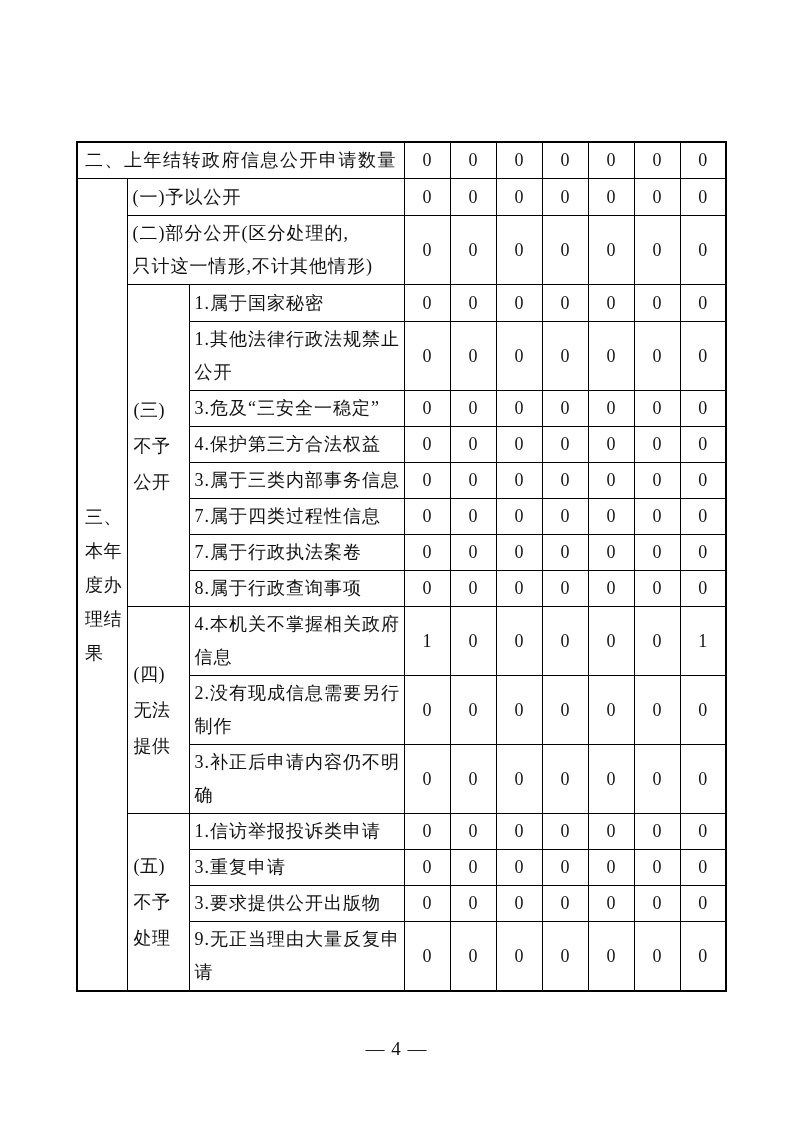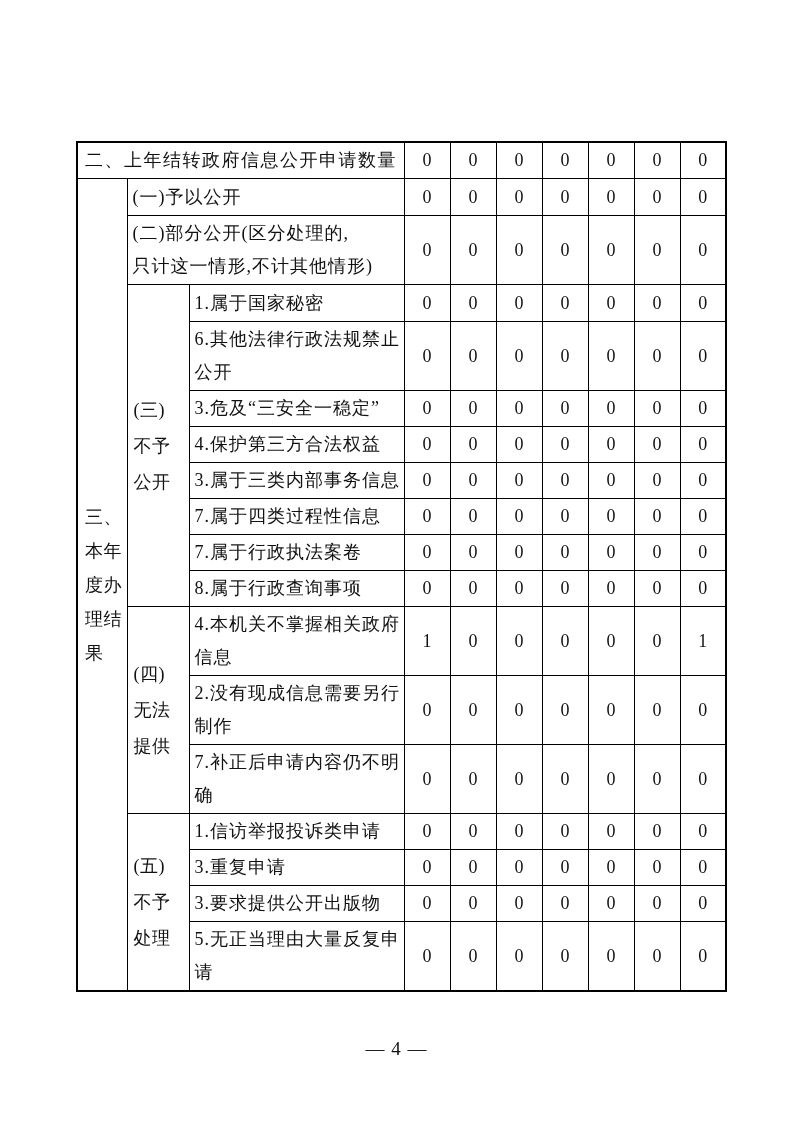--- a/index.html
+++ b/index.html
@@ -130,21 +130,21 @@
     <td class="lbl">1.属于国家秘密</td>
     <td class="v">0</td>
     <td class="v">0</td>
     <td class="v">0</td>
     <td class="v">0</td>
     <td class="v">0</td>
     <td class="v">0</td>
     <td class="v">0</td>
   </tr>
   <tr style="height:65px">
-    <td class="lbl">6.其他法律行政法规禁止
+    <td class="lbl">1.其他法律行政法规禁止
 公开</td>
     <td class="v">0</td>
     <td class="v">0</td>
     <td class="v">0</td>
     <td class="v">0</td>
     <td class="v">0</td>
     <td class="v">0</td>
     <td class="v">0</td>
   </tr>
   <tr style="height:36px">
@@ -227,21 +227,21 @@
 制作</td>
     <td class="v">0</td>
     <td class="v">0</td>
     <td class="v">0</td>
     <td class="v">0</td>
     <td class="v">0</td>
     <td class="v">0</td>
     <td class="v">0</td>
   </tr>
   <tr style="height:68px">
-    <td class="lbl">7.补正后申请内容仍不明
+    <td class="lbl">3.补正后申请内容仍不明
 确</td>
     <td class="v">0</td>
     <td class="v">0</td>
     <td class="v">0</td>
     <td class="v">0</td>
     <td class="v">0</td>
     <td class="v">0</td>
     <td class="v">0</td>
   </tr>
 
@@ -272,21 +272,21 @@
     <td class="lbl">3.要求提供公开出版物</td>
     <td class="v">0</td>
     <td class="v">0</td>
     <td class="v">0</td>
     <td class="v">0</td>
     <td class="v">0</td>
     <td class="v">0</td>
     <td class="v">0</td>
   </tr>
   <tr style="height:64px">
-    <td class="lbl">5.无正当理由大量反复申
+    <td class="lbl">9.无正当理由大量反复申
 请</td>
     <td class="v">0</td>
     <td class="v">0</td>
     <td class="v">0</td>
     <td class="v">0</td>
     <td class="v">0</td>
     <td class="v">0</td>
     <td class="v">0</td>
   </tr>
 </tbody>

